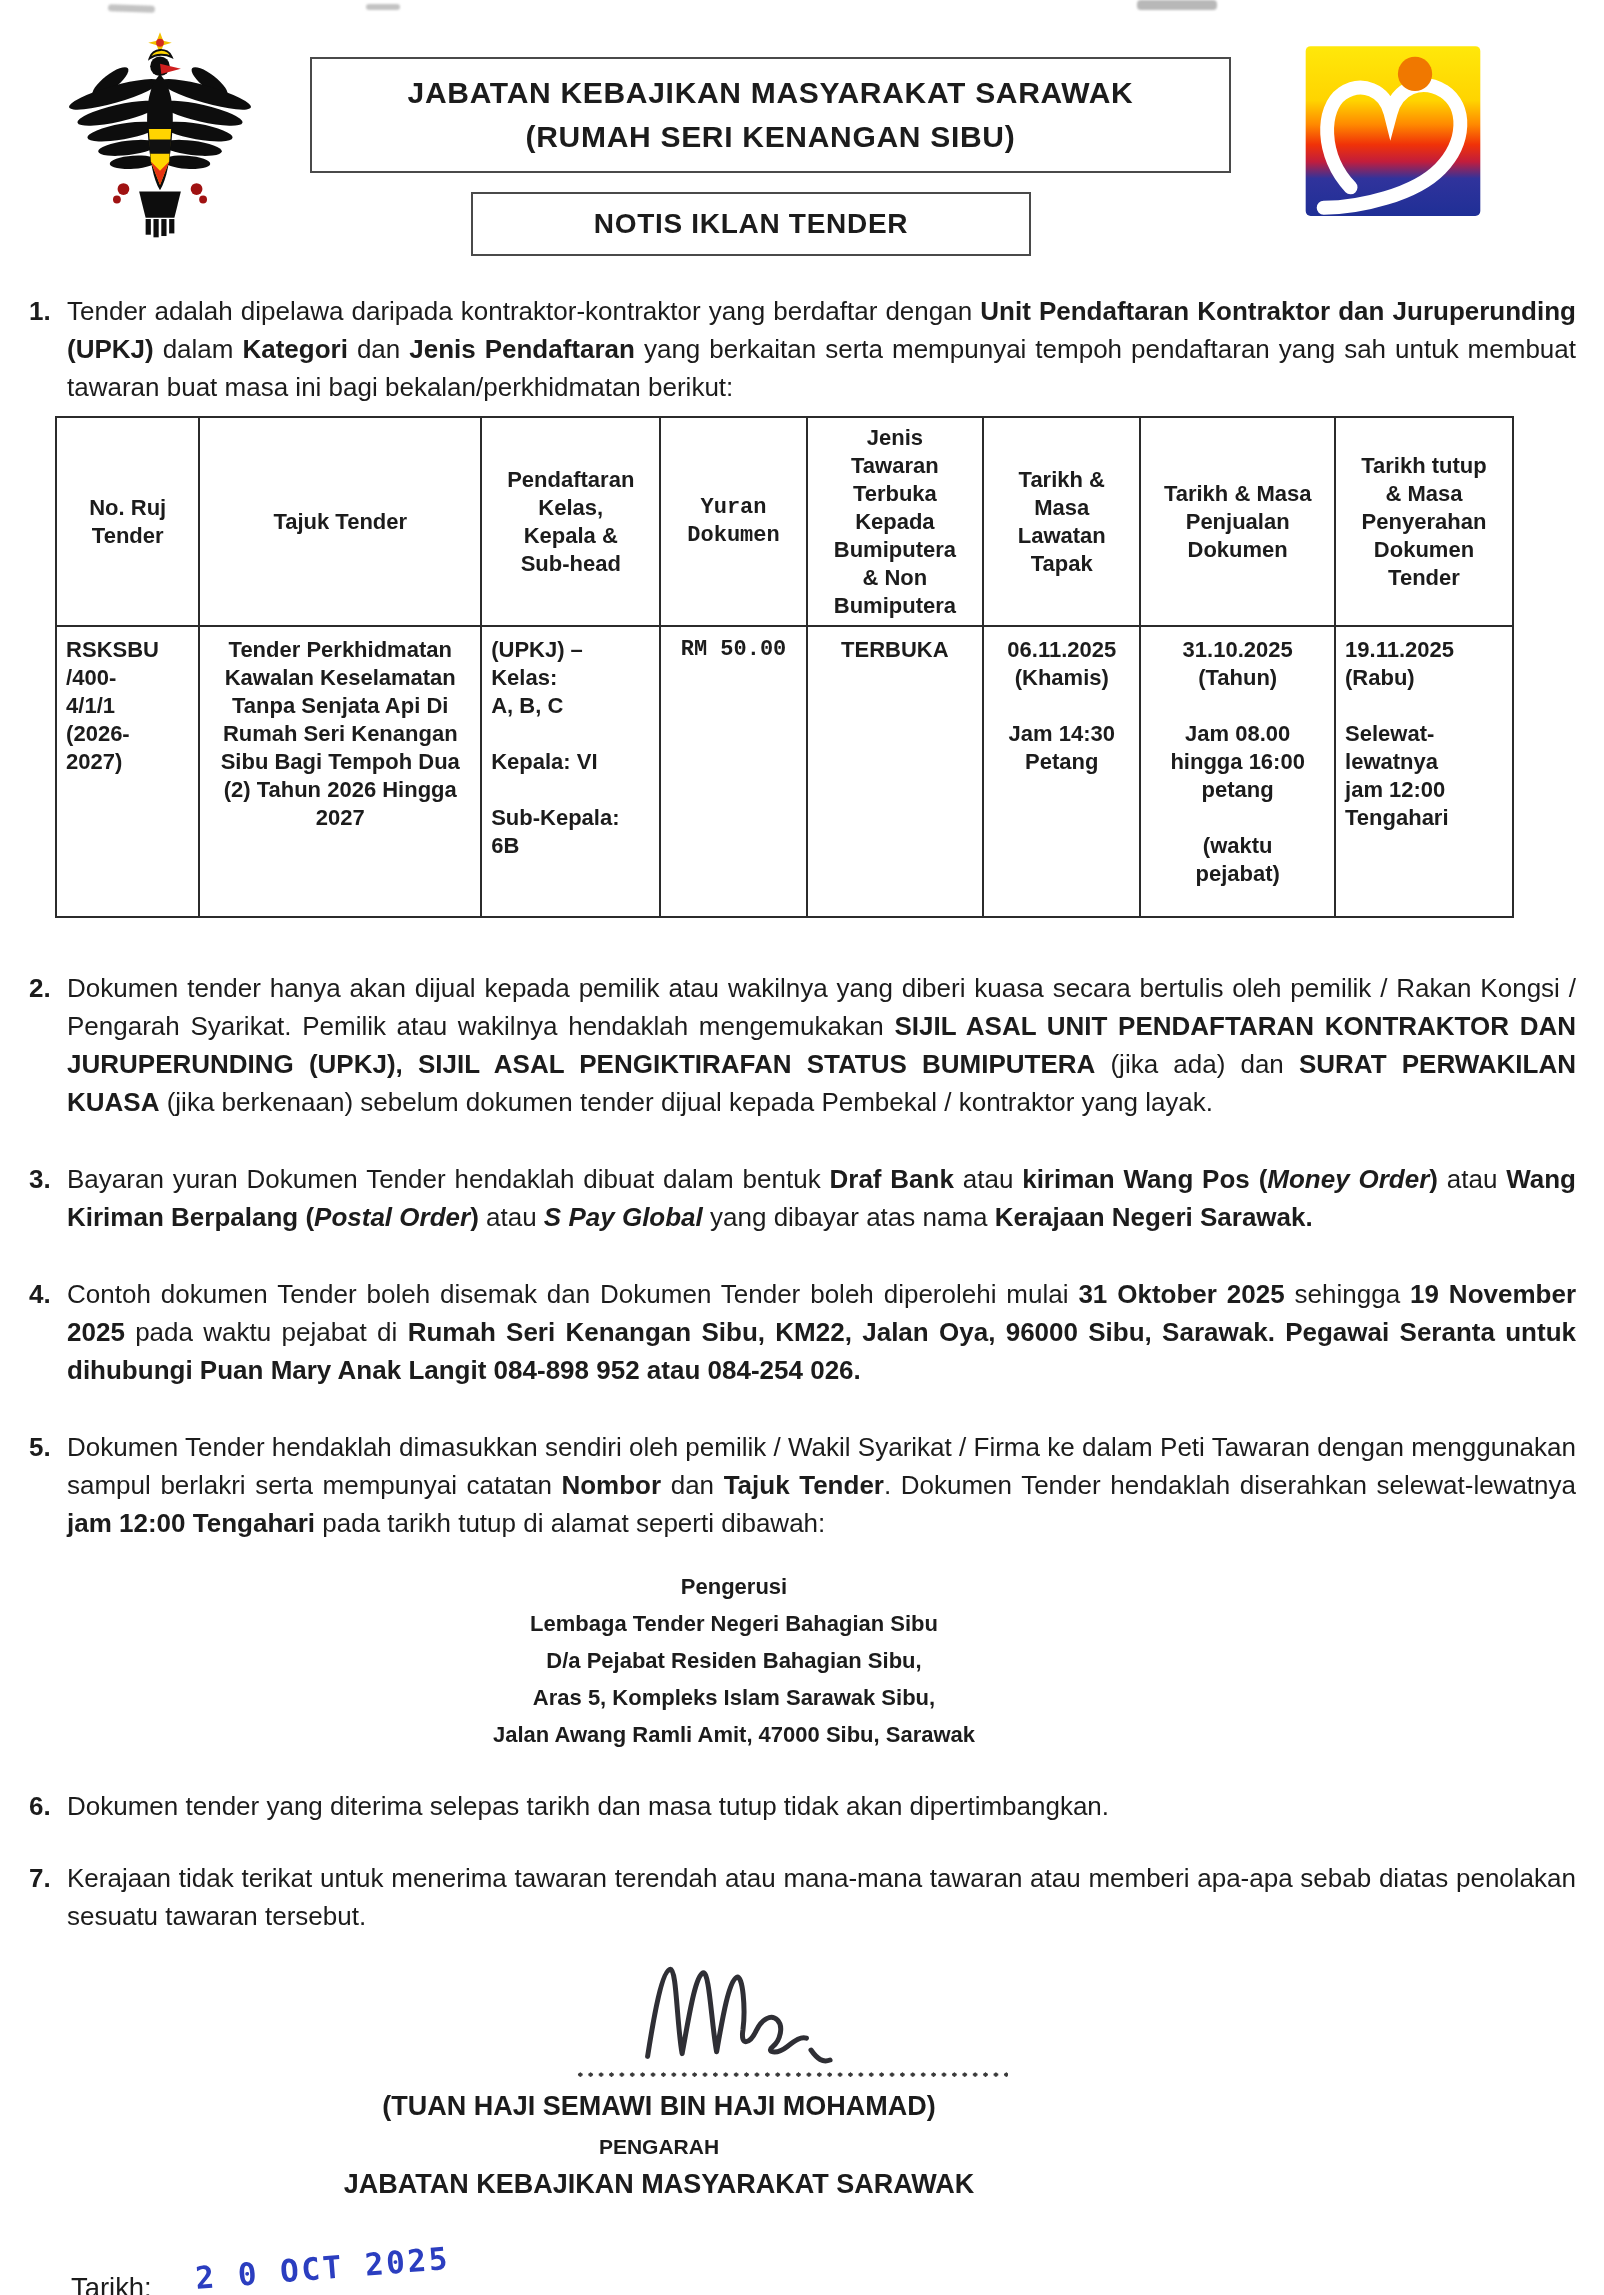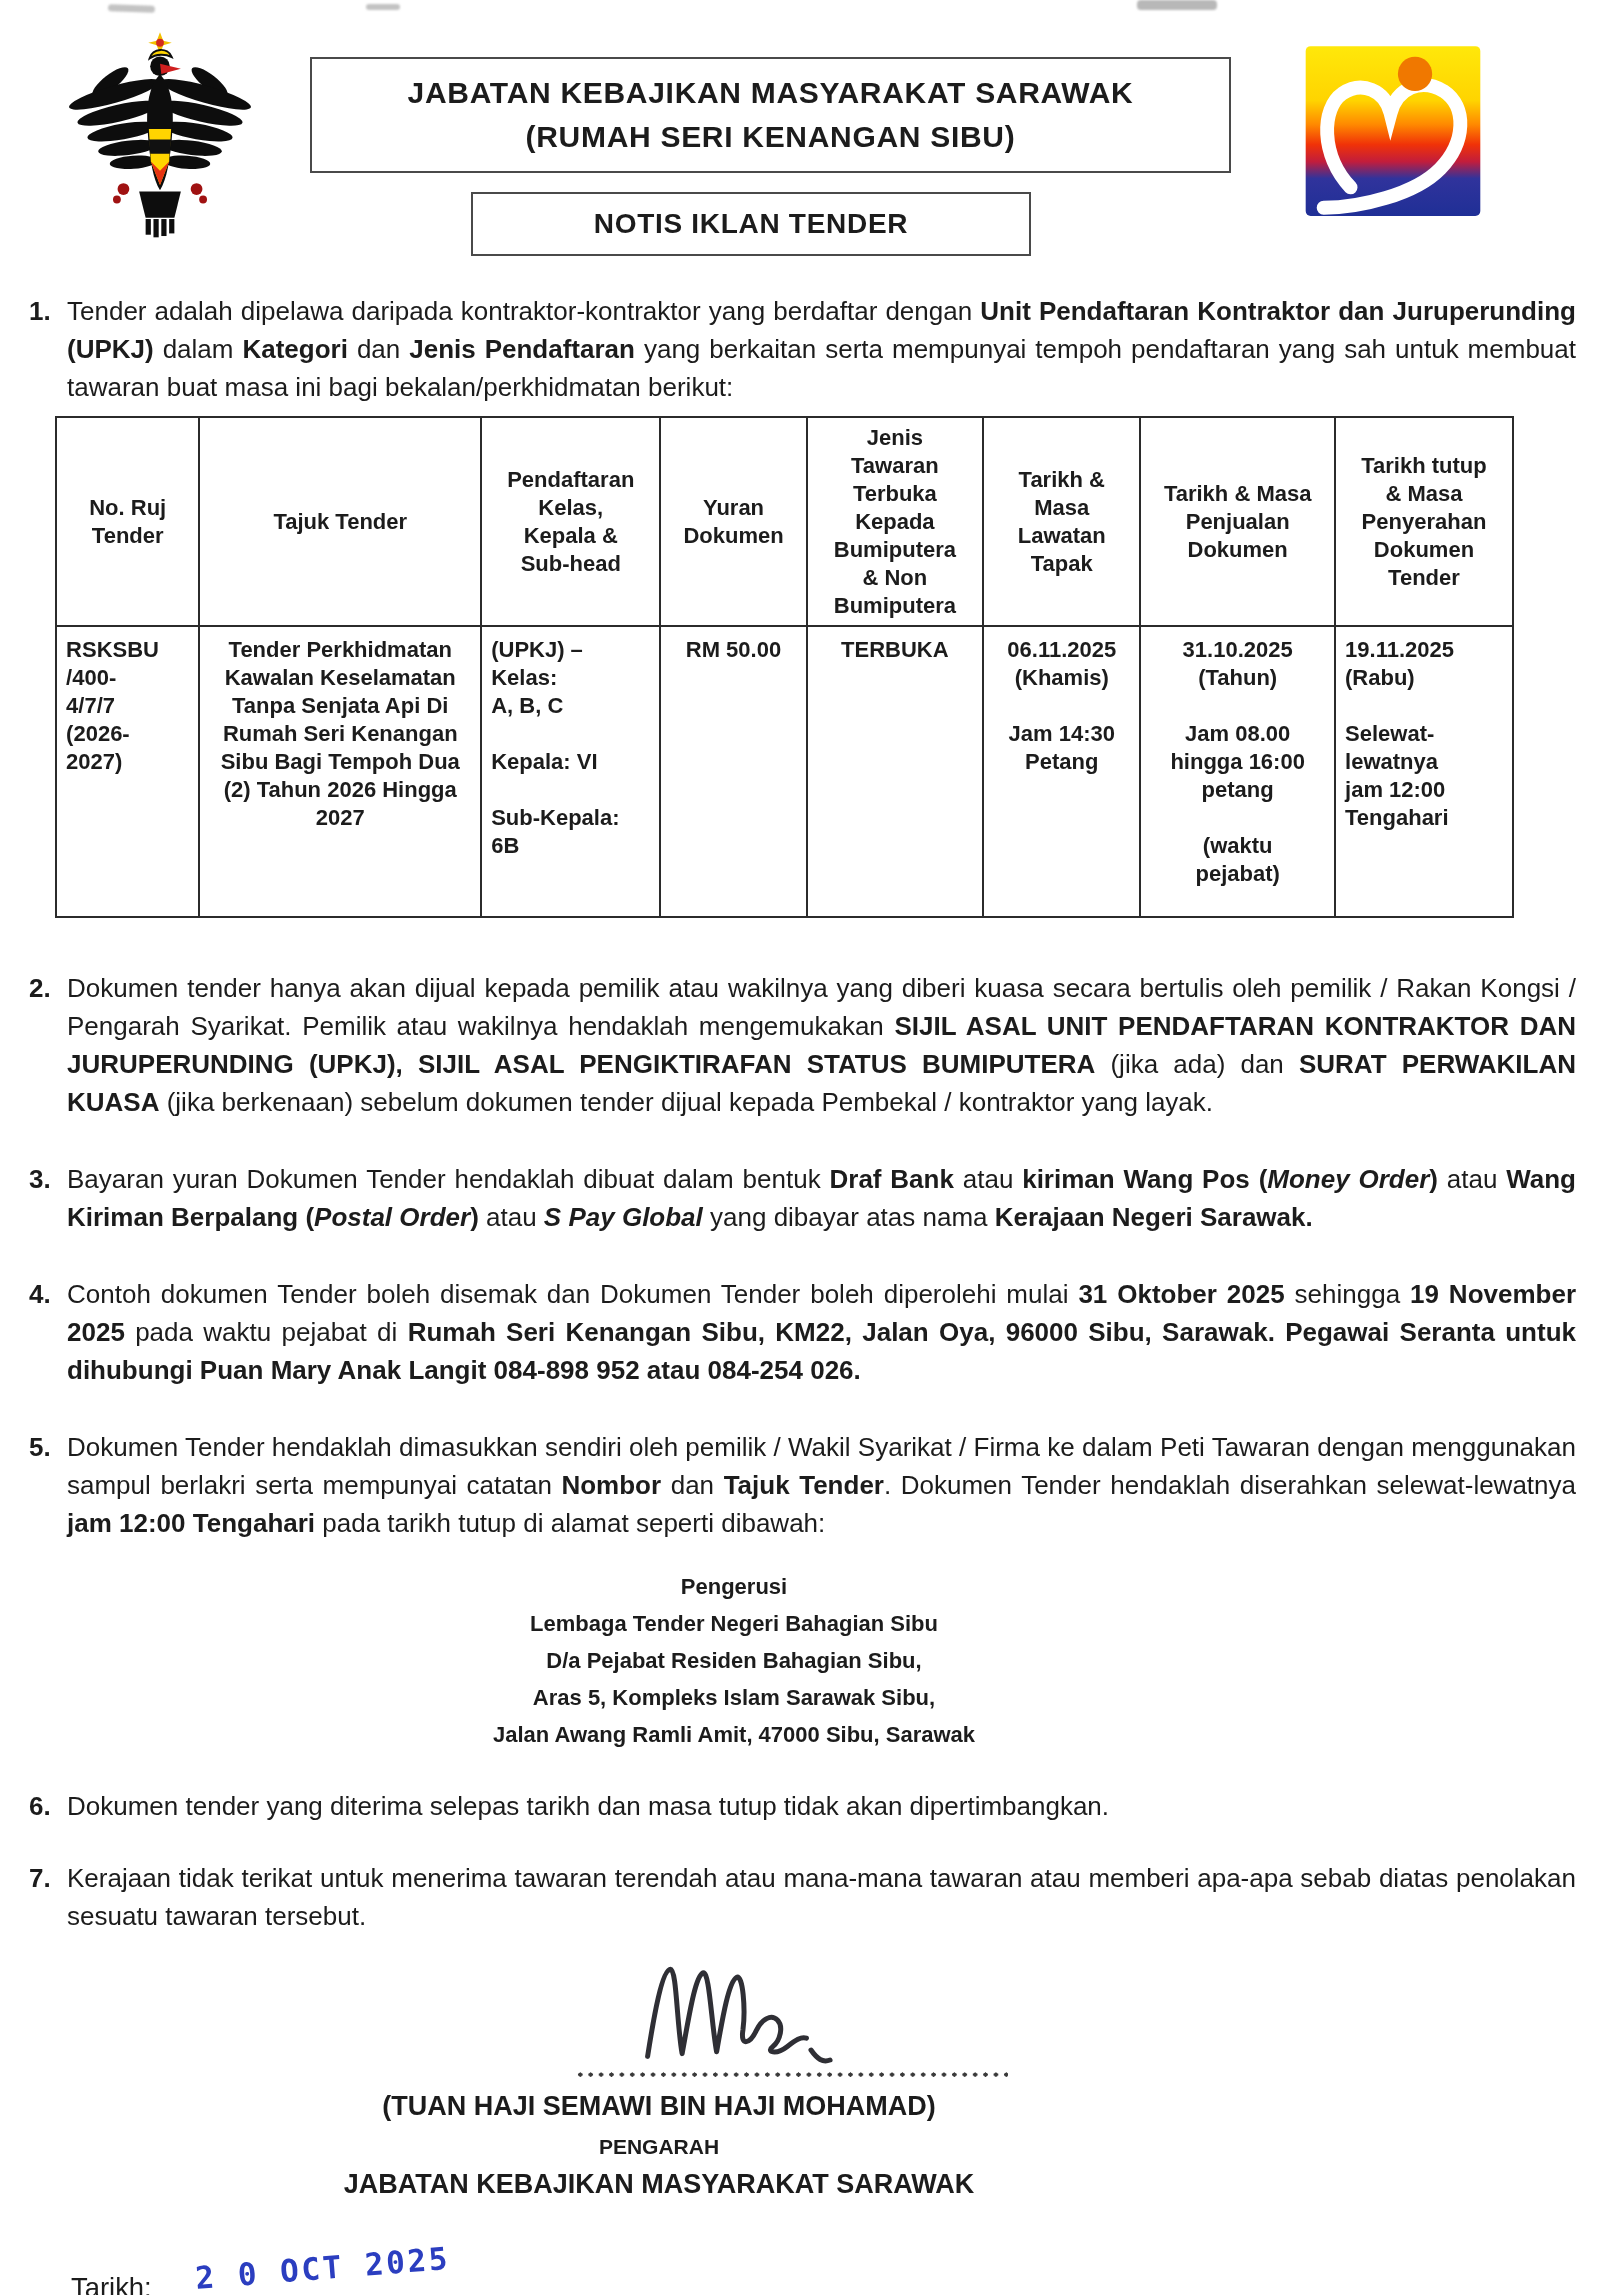--- a/index.html
+++ b/index.html
@@ -44,21 +44,21 @@
   .mt-p7{margin-top:34px;}
   
   table.tender{
     width:1459px;margin-left:26px;
     border-collapse:collapse;table-layout:fixed;
     font-size:22px;line-height:28px;font-weight:bold;
   }
   table.tender td{border:2px solid #2b2b2b;padding:9.1px 9.1px;vertical-align:top;}
   table.tender tr.hdr td{vertical-align:middle;text-align:center;height:193px;padding:5.2px 3.9px;}
   table.tender tr.bodyrow td{height:271px;}
-  .c1{width:9.7%;}.c2{width:19.7%;}.c3{width:12.3%;}.c4{width:9.9%;}
+  .c1{width:9.7%;}.c2{width:19.7%;}.c3{width:12.3%;}.c4{width:9.9%;font-family:Liberation Mono, monospace;}
   .c5{width:12.1%;border-radius:11px;}.c6{width:10.7%;}.c7{width:13.4%;}.c8{width:12.2%;border-radius:9px;}
   .cell-left{text-align:left;}
   .cell-center{text-align:center;}
   
   .address{
     width:1410px;text-align:center;font-weight:bold;
     font-size:22px;line-height:37px;
   }
   
   .sig-block{width:1260px;margin-top:17px;}
@@ -214,21 +214,21 @@
               <div>&amp; Masa</div>
               <div>Penyerahan</div>
               <div>Dokumen</div>
               <div>Tender</div>
             </td>
       </tr>
       <tr class="bodyrow">
         <td class="c1 cell-left">
               <div>RSKSBU</div>
               <div>/400-</div>
-              <div>4/7/7</div>
+              <div>4/1/1</div>
               <div>(2026-</div>
               <div>2027)</div>
             </td>
         <td class="c2 cell-center">
               <div>Tender Perkhidmatan</div>
               <div>Kawalan Keselamatan</div>
               <div>Tanpa Senjata Api Di</div>
               <div>Rumah Seri Kenangan</div>
               <div>Sibu Bagi Tempoh Dua</div>
               <div>(2) Tahun 2026 Hingga</div>

